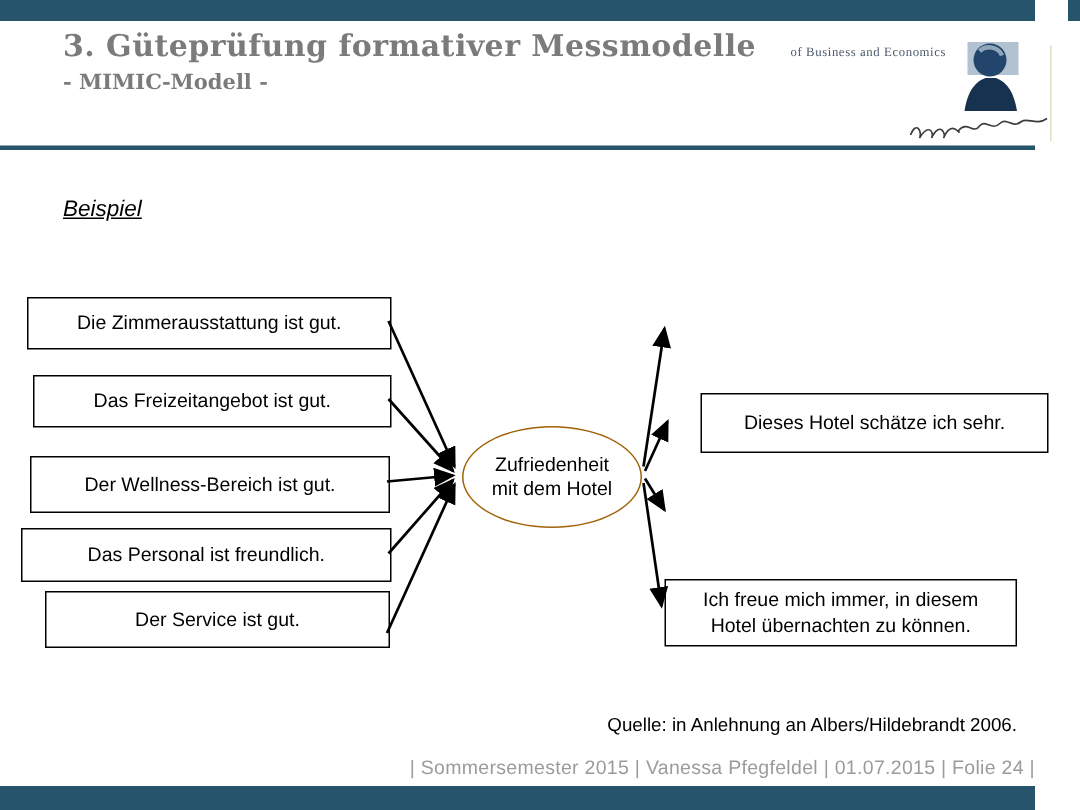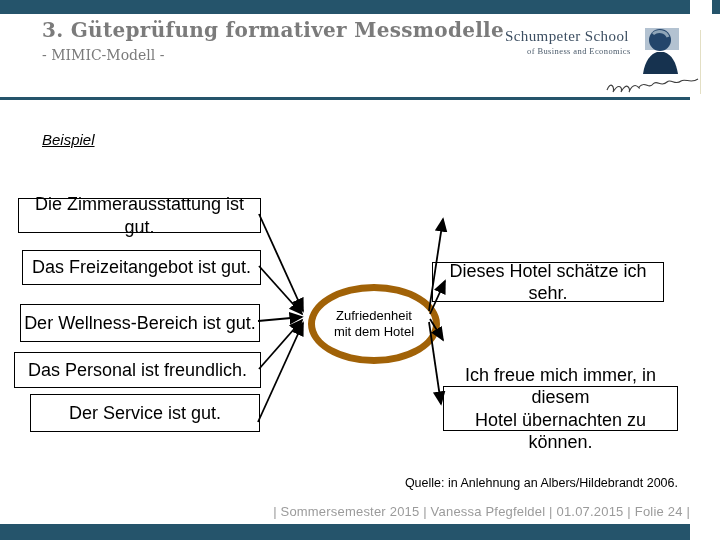--- a/index.html
+++ b/index.html
@@ -13,56 +13,56 @@
   .divider{position:absolute;left:0;top:97px;width:690px;height:3px;background:#25546b;}
   .bottom-bar{position:absolute;left:0;top:524px;width:690px;height:16px;background:#25546b;}
 
   .title{
     position:absolute;left:42px;top:20px;width:470px;
     font-family:"DejaVu Serif",serif;font-weight:bold;font-size:20px;
     color:#7b7b7b;letter-spacing:.3px;line-height:1.05;
   }
   .subtitle{
     position:absolute;left:42px;top:47px;
-    font-family:"DejaVu Serif",serif;font-weight:normal;font-size:14px;color:#7b7b7b;
+    font-family:"DejaVu Serif",serif;font-weight:bold;font-size:14px;color:#7b7b7b;
   }
 
   
   .logo{position:absolute;left:505px;top:28px;width:198px;height:68px;}
   .logo-name{font-family:"Liberation Serif",serif;font-size:15px;color:#3c4e61;letter-spacing:.4px;}
   .logo-tagline{font-family:"Liberation Serif",serif;font-size:8.5px;color:#4a5a6a;letter-spacing:.4px;margin:1px 0 11px 22px;}
   .portrait{position:absolute;left:128px;top:0px;width:48px;height:46px;}
   .signature{position:absolute;left:100px;top:44px;width:96px;height:24px;}
   .logo-edge{position:absolute;left:195px;top:2px;width:1px;height:64px;background:#e3dfc4;}
 
   
   .beispiel{
     position:absolute;left:42px;top:131px;
     font-size:15px;font-style:italic;text-decoration:underline;color:#000;
   }
 
   
   .dbox{
     position:absolute;background:#fff;border:1px solid #000;
     display:flex;align-items:center;justify-content:center;
-    font-size:18px;line-height:1.25;text-align:center;white-space:pre-line;
+    font-size:13px;line-height:1.25;text-align:center;white-space:pre-line;
   }
   .lb0{left:18px;top:198px;width:241px;height:33px;}
   .lb1{left:22px;top:250px;width:237px;height:33px;}
   .lb2{left:20px;top:304px;width:238px;height:36px;}
   .lb3{left:14px;top:352px;width:245px;height:34px;}
   .lb4{left:30px;top:394px;width:228px;height:36px;}
   .rb0{left:445px;top:197px;width:232px;height:43px;}
-  .rb1{left:432px;top:262px;width:230px;height:38px;}
+  .rb1{left:467px;top:262px;width:230px;height:38px;}
   .rb2{left:445px;top:321px;width:229px;height:42px;}
   .rb3{left:443px;top:386px;width:233px;height:43px;}
 
   .construct{
     position:absolute;left:308px;top:284px;width:118px;height:66px;
-    border:7px solid #a16207;border-radius:50%;background:#fff;
+    border:1px solid #a16207;border-radius:50%;background:#fff;
     display:flex;align-items:center;justify-content:center;
     font-size:13px;line-height:1.25;text-align:center;white-space:pre-line;
   }
 
   .arrows{position:absolute;left:0;top:0;width:720px;height:540px;pointer-events:none;}
 
   
   .quelle{position:absolute;right:42px;top:476px;font-size:12.5px;color:#000;}
   .footer-meta{position:absolute;right:30px;top:504px;font-size:13px;color:#9b9b9b;letter-spacing:.2px;}
 </style>
@@ -71,21 +71,20 @@
 
 <div class="slide">
 
   <div class="top-bar"></div>
   <div class="top-corner"></div>
 
   <div class="title">3. Güteprüfung formativer Messmodelle</div>
   <div class="subtitle">- MIMIC-Modell -</div>
 
   <div class="logo">
-    <div class="logo-name">Schumpeter School</div>
     <div class="logo-tagline">of Business and Economics</div>
     <svg class="portrait" viewBox="0 0 48 46">
       <rect x="12" y="0" width="34" height="22" fill="#b3c2d1"></rect>
       <ellipse cx="27" cy="12" rx="11" ry="11" fill="#23456b"></ellipse>
       <path d="M20,6 a9,8 0 0 1 15,3" stroke="#8fa5b8" fill="none" stroke-width="3"></path>
       <path d="M10,46 C12,32 18,26 24,24 L31,24 C39,27 43,34 45,46 Z" fill="#16324f"></path>
     </svg>
     <svg class="signature" viewBox="0 0 96 24">
       <path d="M2,18 C6,8 10,16 8,20 C14,10 18,16 16,20 C22,8 26,18 24,20 C30,6 36,20 34,15 C40,8 44,18 48,12 C52,7 56,16 62,10 C66,6 70,14 76,9 C80,6 86,12 93,7" stroke="#3c3c3c" stroke-width="1.1" fill="none"></path>
     </svg>

